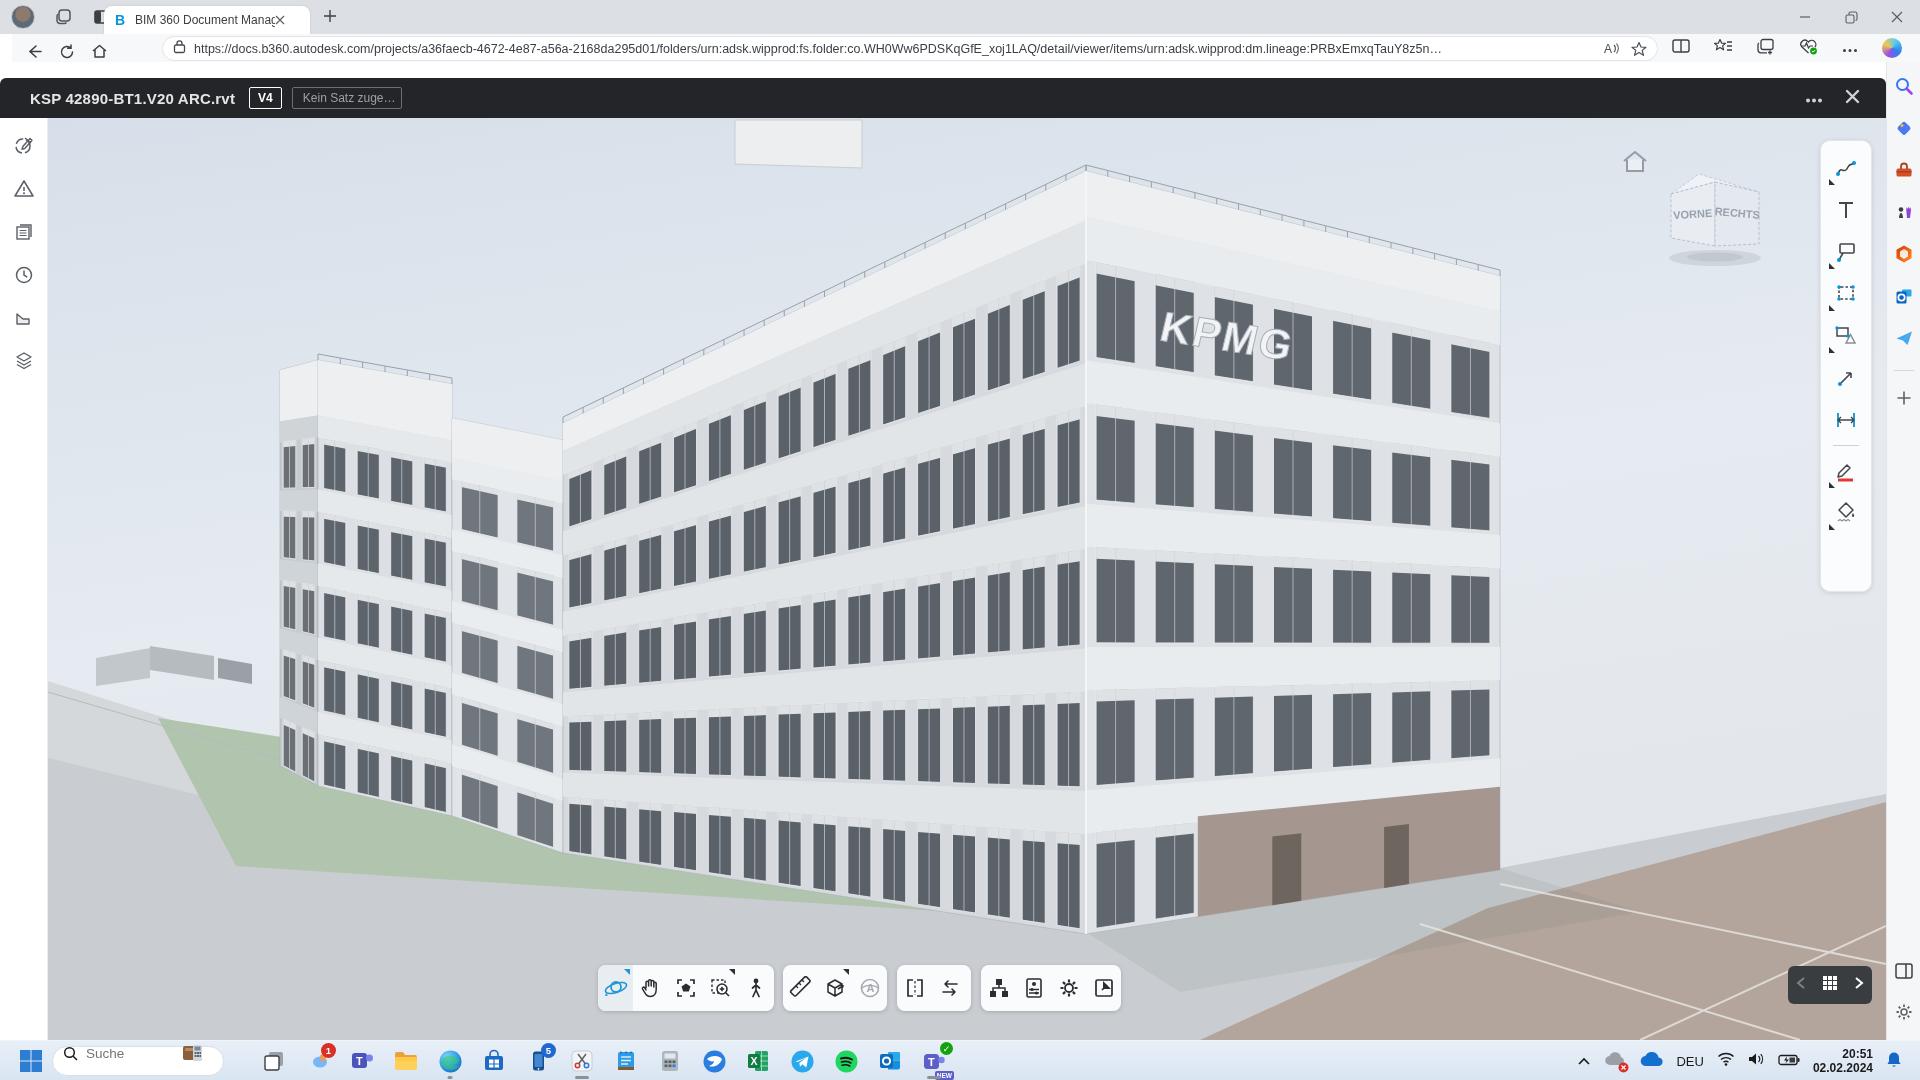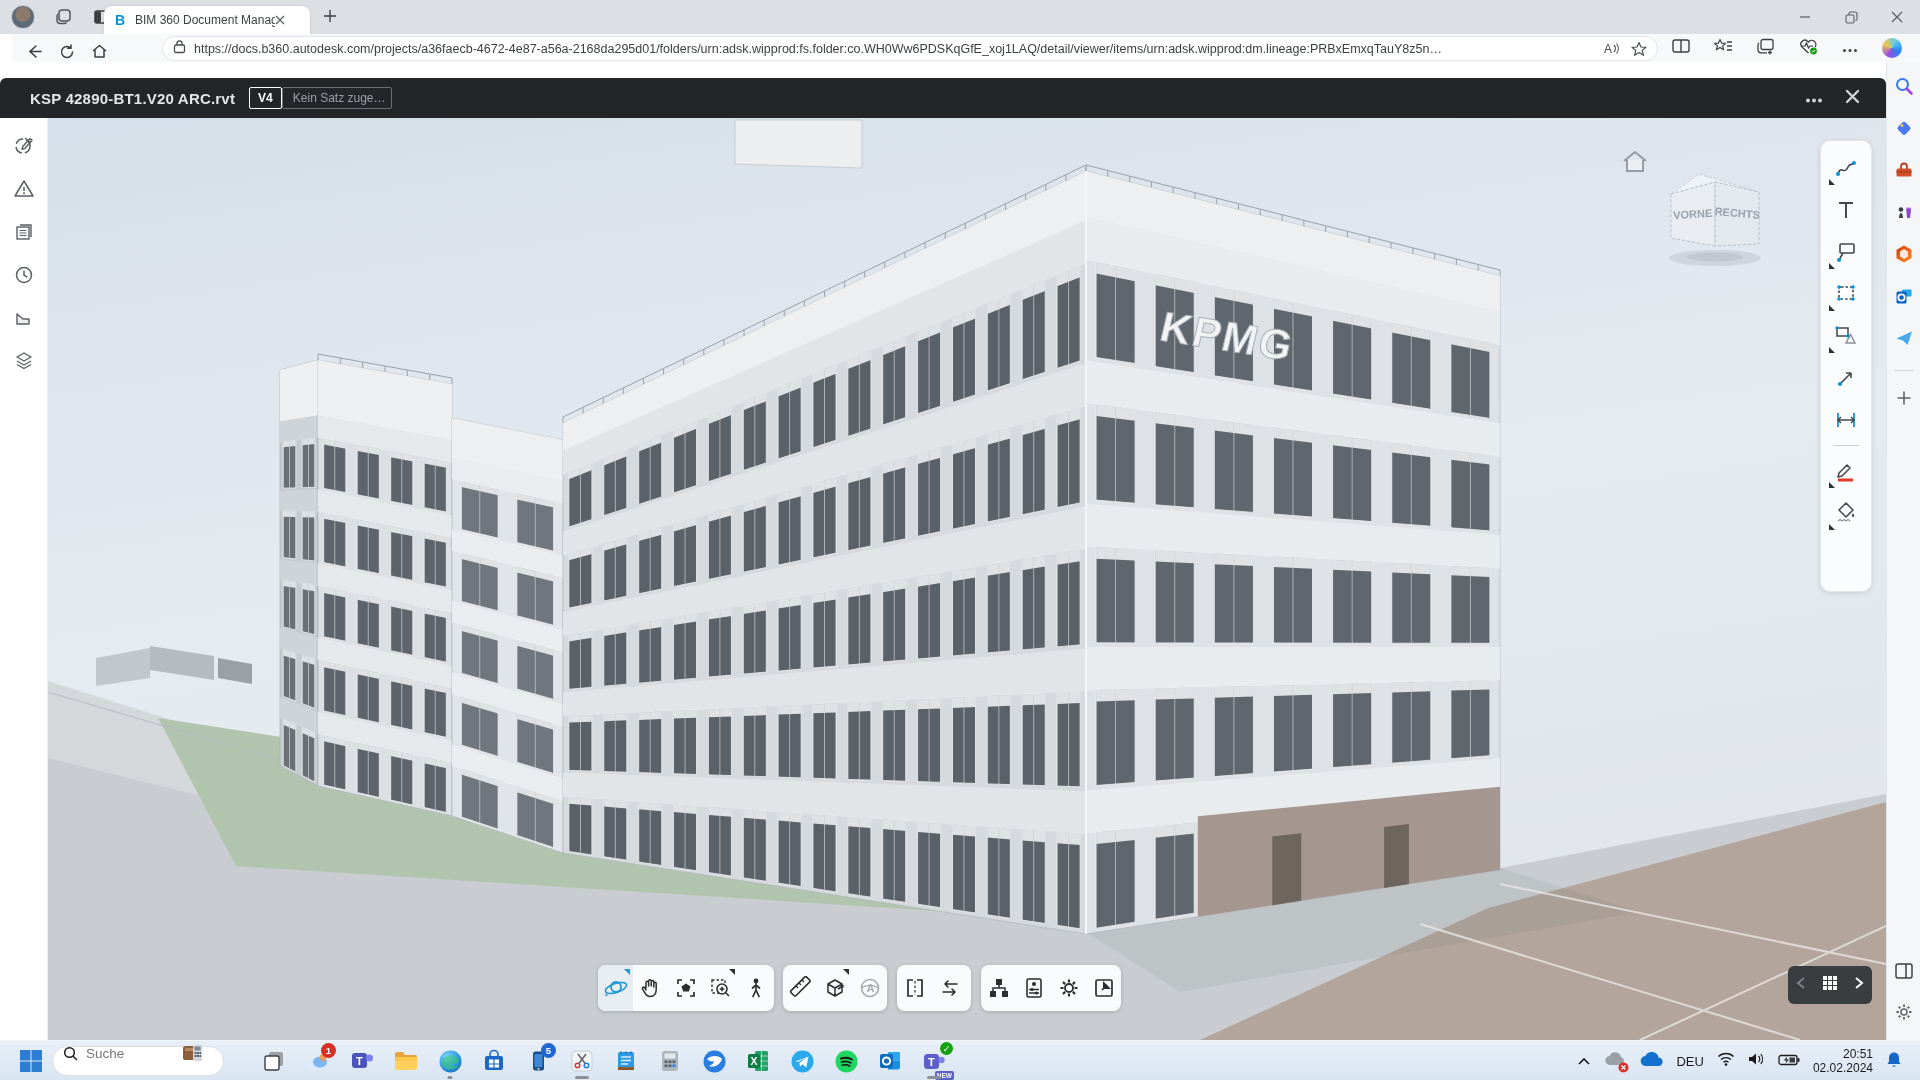--- a/index.html
+++ b/index.html
@@ -25,21 +25,21 @@
   .url-text{font-size:12.5px;color:#3b3f44;margin-left:8px;flex:1;white-space:nowrap;overflow:hidden;}
   .pill-ic{margin-left:10px;display:flex;align-items:center;}
   .nav-right{position:absolute;right:30px;top:0;height:28px;display:flex;align-items:center;gap:24px;}
   .copilot{width:20px;height:20px;border-radius:50%;background:conic-gradient(from 30deg,#57ccf2,#2f80ed,#9b51e0,#f2c94c,#57ccf2);}
 
   
   .workarea{position:absolute;left:0;top:62px;width:1886px;height:978px;background:#fff;overflow:hidden;}
   .viewer-header{position:absolute;left:0;top:16px;width:1886px;height:40px;background:#232528;border-radius:6px 6px 0 0;display:flex;align-items:center;z-index:5;}
   .vh-file{color:#e5e5e5;font-size:15px;font-weight:bold;margin-left:30px;letter-spacing:.2px;}
   .vh-badge{margin-left:14px;border:1px solid #fff;color:#fff;font-size:12px;font-weight:bold;padding:3px 8px;border-radius:2px;}
-  .vh-set{border:1px solid #6b6f74;color:#9aa0a6;font-size:12px;padding:3px 10px;border-radius:2px;max-width:110px;white-space:nowrap;overflow:hidden;}
+  .vh-set{margin-left:10px;border:1px solid #6b6f74;color:#9aa0a6;font-size:12px;padding:3px 10px;border-radius:2px;max-width:110px;white-space:nowrap;overflow:hidden;}
   .vh-right{position:absolute;right:26px;display:flex;align-items:center;gap:22px;}
   #model{position:absolute;left:0;top:56px;z-index:1;}
   .left-tools{position:absolute;left:0;top:56px;width:48px;height:922px;background:#fff;border-right:1px solid #ebedf0;z-index:4;display:flex;flex-direction:column;align-items:center;padding-top:16px;gap:19px;}
   .lt{width:24px;height:24px;display:flex;align-items:center;justify-content:center;}
 
   .home-btn{position:absolute;left:1620px;top:86px;z-index:3;background:none;border:none;}
   .viewcube{position:absolute;left:1655px;top:98px;z-index:3;}
   .vc-label{font-size:11px;font-weight:bold;fill:#98a2ad;font-family:"Liberation Sans",sans-serif;}
 
   .markup-panel{position:absolute;left:1820px;top:78px;width:52px;height:452px;background:#fbfcfd;border:1px solid #e4e7ea;border-radius:10px;box-shadow:0 1px 5px rgba(0,0,0,.12);z-index:6;display:flex;flex-direction:column;align-items:center;padding-top:6px;}
@@ -67,21 +67,21 @@
   .tb-icons{position:absolute;left:252px;top:0;height:40px;display:flex;align-items:center;}
   .tbi{position:relative;width:44px;height:40px;display:flex;align-items:center;justify-content:center;}
   .run-dot{position:absolute;bottom:2px;left:50%;transform:translateX(-50%);width:5px;height:3px;border-radius:2px;background:#8b9096;}
   .run-dash{position:absolute;bottom:2px;left:50%;transform:translateX(-50%);width:14px;height:3px;border-radius:2px;background:#8b9096;}
   .badge{position:absolute;top:2px;right:4px;min-width:15px;height:15px;border-radius:8px;background:#d93025;color:#fff;font-size:9.5px;font-weight:bold;display:flex;align-items:center;justify-content:center;padding:0 3px;}
   .badge.blue{background:#2167d1;}
   .newtag{position:absolute;bottom:1px;right:2px;background:#5b5fc7;color:#fff;font-size:6.5px;font-weight:bold;padding:1px 2px;border-radius:2px;}
   .check{position:absolute;top:1px;right:3px;width:13px;height:13px;border-radius:50%;background:#13a10e;color:#fff;font-size:9px;display:flex;align-items:center;justify-content:center;}
   .tray{position:absolute;right:18px;top:0;height:40px;display:flex;align-items:center;gap:13px;}
   .tray-lang{font-size:13px;color:#1b1b1b;}
-  .tray-time{font-size:12px;color:#1b1b1b;text-align:right;line-height:14px;}
+  .tray-time{font-size:12px;color:#1b1b1b;text-align:right;line-height:14px;font-weight:bold;}
 </style>
 </head>
 <body>
 
 <div class="screen">
 
   <div class="titlebar">
     <div class="avatar"></div>
     <span class="tb-ic">
       <svg width="18" height="18" viewBox="0 0 18 18">

